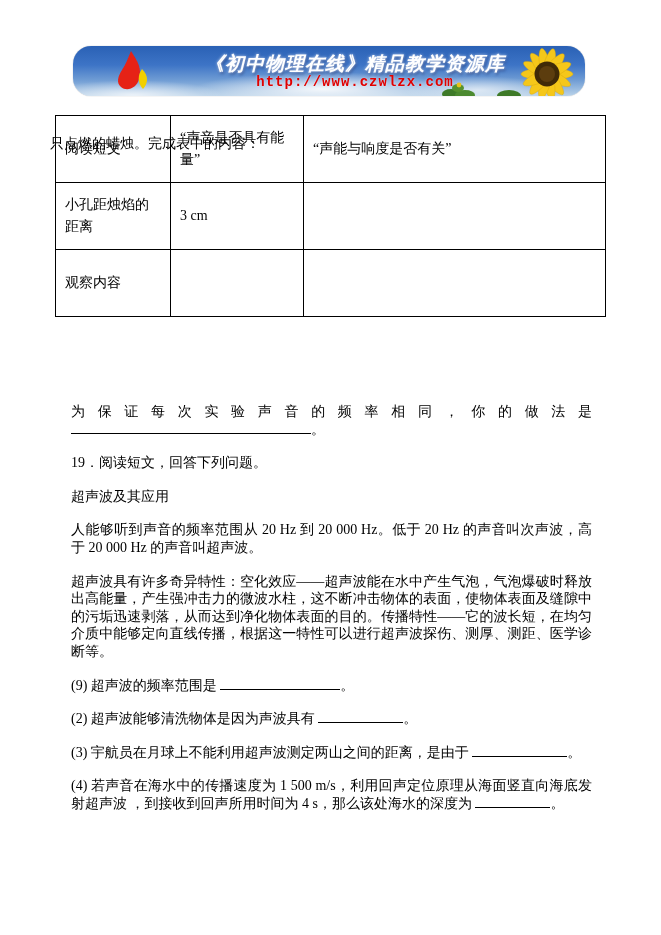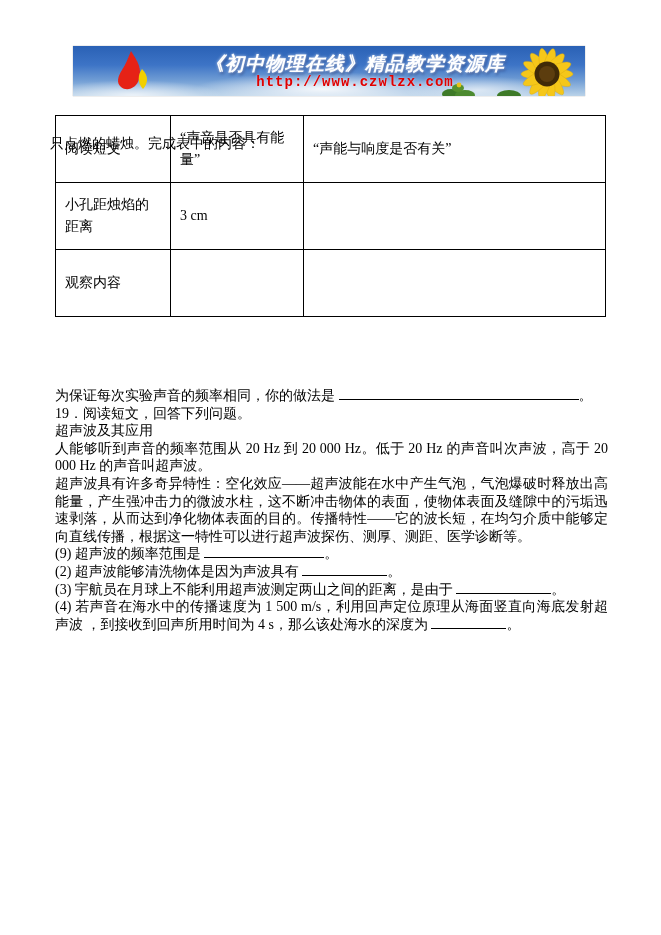--- a/index.html
+++ b/index.html
@@ -6,21 +6,21 @@
   .page{
     position:relative;width:661px;height:935px;background:#ffffff;
     margin:0 auto;overflow:hidden;
     font-family:"Liberation Serif","DejaVu Serif",serif;color:#000;
   }
 
   
   .banner{
     position:absolute;left:73px;top:46px;width:512px;height:50px;
     background:linear-gradient(180deg,#2a61b5 0%,#3d74c6 38%,#6f9cd4 68%,#bad3e9 100%);
-    overflow:hidden;box-shadow:0 0 1px rgba(0,0,0,.4);
+    overflow:hidden;box-shadow:0 0 1px rgba(0,0,0,.4);border-radius:18px;
   }
   .cloud{position:absolute;background:radial-gradient(ellipse at center,rgba(255,255,255,.9) 0%,rgba(255,255,255,0) 70%);}
   .cloud.c1{left:120px;top:26px;width:260px;height:34px;}
   .cloud.c2{left:-30px;top:34px;width:180px;height:30px;opacity:.8;}
   .cloud.c3{left:330px;top:30px;width:150px;height:28px;opacity:.7;}
   .logo{position:absolute;left:28px;top:3px;width:60px;height:46px;}
   .banner-title{
     position:absolute;left:100px;right:48px;top:5px;text-align:center;
     color:#ffffff;font-size:19px;font-weight:bold;font-style:italic;letter-spacing:1px;
     text-shadow:0 0 3px rgba(230,240,255,.9),1px 2px 3px rgba(10,20,80,.55);
@@ -44,21 +44,21 @@
     border:1px solid #000;padding:4px 9px;font-size:14px;line-height:22px;
     vertical-align:middle;word-break:break-all;
   }
   .exp-table tr{height:67px;}
 
   
   .content{
     position:absolute;left:55px;top:387px;width:553px;
     font-size:14px;line-height:17.6px;text-align:justify;
   }
-  .content p{margin:0;}
+  .content p{margin:16px;}
   .blank{display:inline-block;border-bottom:1px solid #000;height:12px;vertical-align:baseline;}
   .b-main{width:240px;}
   .b-q1{width:120px;}
   .b-q2{width:85px;}
   .b-q3{width:95px;}
   .b-q4{width:75px;}
 </style>
 </head>
 <body>
 

